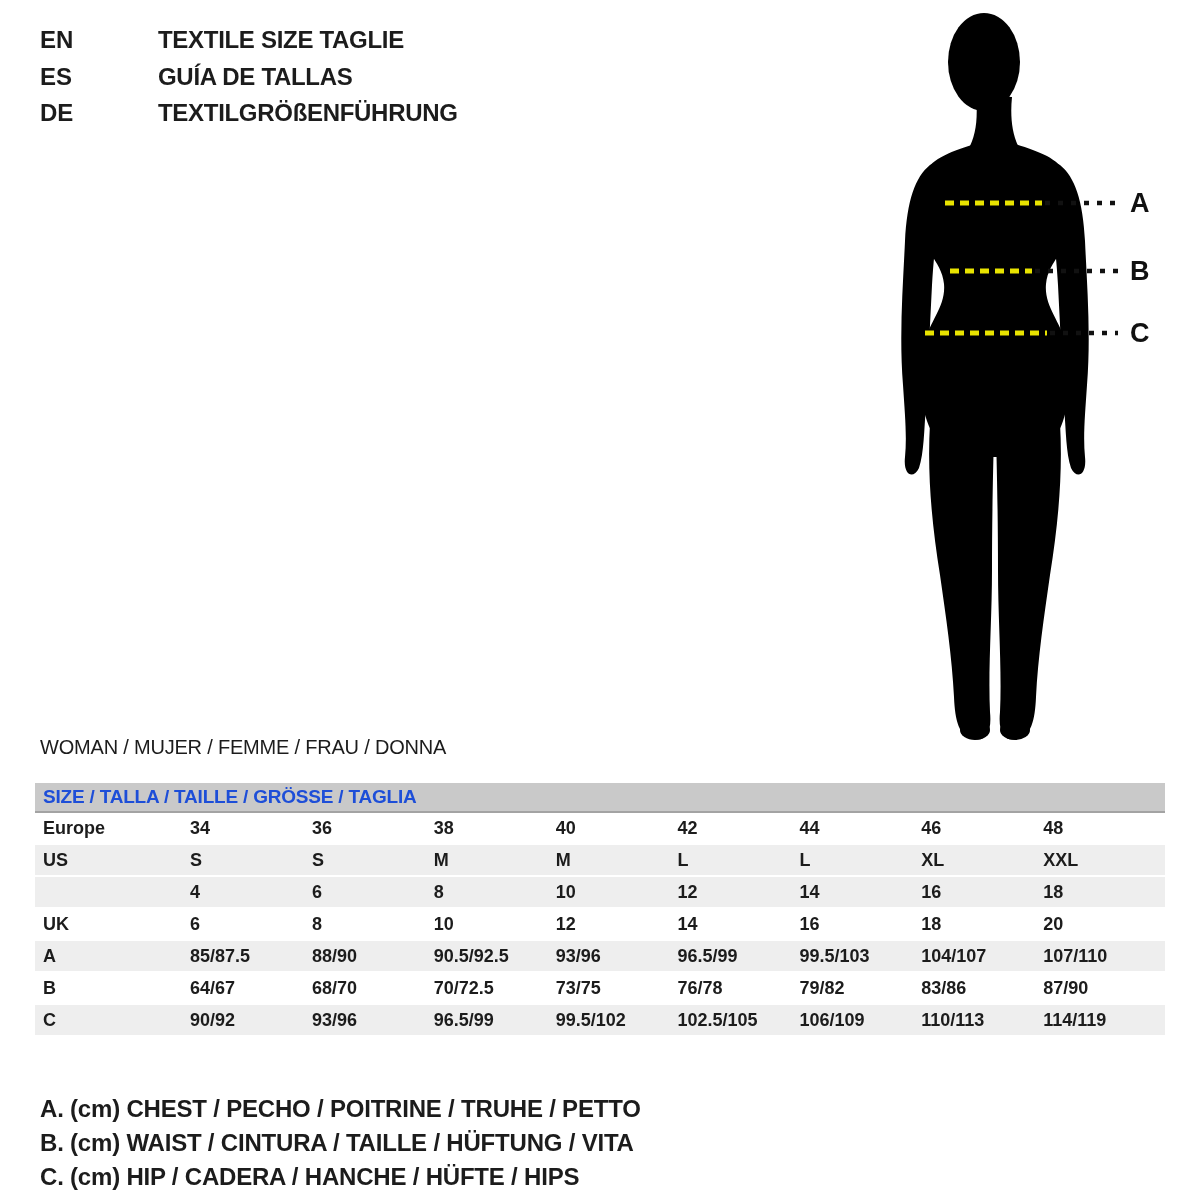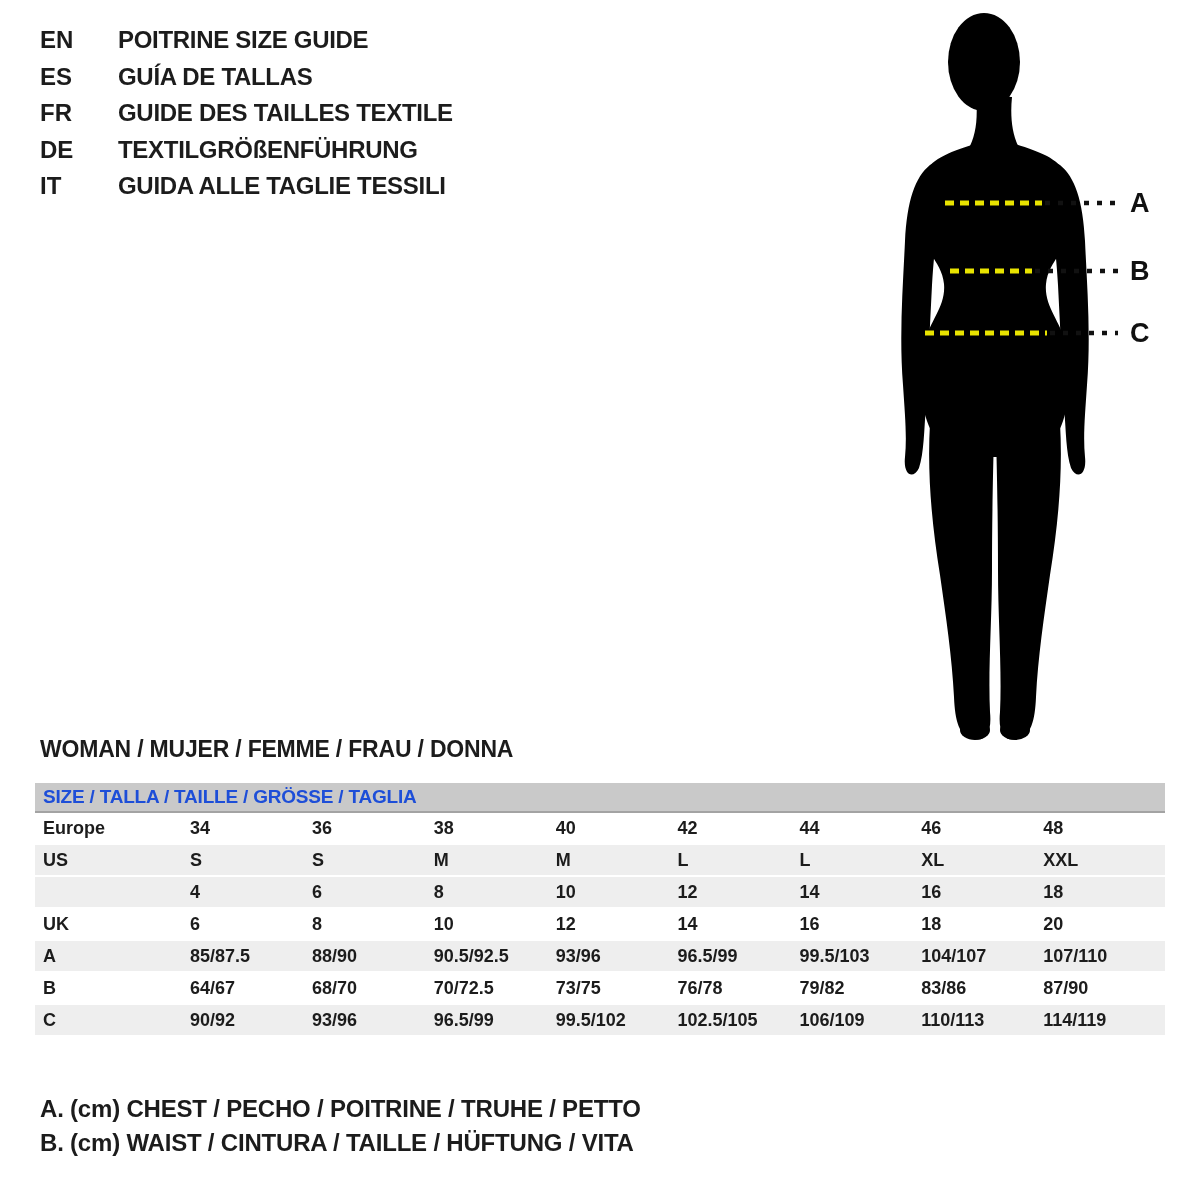--- a/index.html
+++ b/index.html
@@ -5,30 +5,30 @@
   html,body{margin:0;padding:0;}
   body{
     width:1200px;height:1200px;background:#ffffff;
     font-family:"Liberation Sans","DejaVu Sans",sans-serif;
     color:#1c1c1c;
   }
   .canvas{position:relative;width:1200px;height:1200px;overflow:hidden;background:#fff;}
 
   
   .lang-block{position:absolute;left:40px;top:22px;}
-  .lang-row{display:flex;font-weight:700;font-size:24px;line-height:36.5px;white-space:nowrap;}
+  .lang-row{display:flex;font-weight:700;font-size:24px;line-height:36.5px;white-space:nowrap;gap:40px;}
   .lang-code{width:78px;flex:0 0 78px;}
   .lang-label{letter-spacing:-0.3px;}
 
   
   .figure{position:absolute;left:880px;top:5px;width:280px;height:735px;}
   .figure text{fill:#111111;font-family:"Liberation Sans","DejaVu Sans",sans-serif;font-weight:700;font-size:27px;}
 
   
-  .section-title{position:absolute;left:40px;top:736px;font-size:23px;font-weight:700;letter-spacing:-0.2px;}
+  .section-title{position:absolute;left:40px;top:736px;font-size:20px;font-weight:400;letter-spacing:-0.2px;}
 
   
   .size-table{position:absolute;left:35px;top:783px;width:1130px;}
   .thead{
     box-sizing:border-box;height:30px;background:#c9c9c9;border-bottom:2px solid #a3a3a3;
     font-size:19px;font-weight:700;line-height:28px;padding-left:8px;color:#1d4ed8;
     letter-spacing:-0.2px;
   }
   .trow{
     box-sizing:border-box;display:grid;grid-template-columns:155px repeat(8,1fr);
@@ -44,37 +44,29 @@
   .legend-row{font-size:24px;font-weight:700;line-height:34px;white-space:nowrap;letter-spacing:-0.2px;}
 </style>
 </head>
 <body>
 
 <div class="canvas">
 
   <div class="lang-block">
       <div class="lang-row">
         <span class="lang-code">EN</span>
-        <span class="lang-label">POITRINE SIZE GUIDE</span>
+        <span class="lang-label">TEXTILE SIZE TAGLIE</span>
       </div>
       <div class="lang-row">
         <span class="lang-code">ES</span>
         <span class="lang-label">GUÍA DE TALLAS</span>
       </div>
       <div class="lang-row">
-        <span class="lang-code">FR</span>
-        <span class="lang-label">GUIDE DES TAILLES TEXTILE</span>
-      </div>
-      <div class="lang-row">
         <span class="lang-code">DE</span>
         <span class="lang-label">TEXTILGRÖßENFÜHRUNG</span>
-      </div>
-      <div class="lang-row">
-        <span class="lang-code">IT</span>
-        <span class="lang-label">GUIDA ALLE TAGLIE TESSILI</span>
       </div>
     </div>
 
   <svg class="figure" viewBox="0 0 280 735" xmlns="http://www.w3.org/2000/svg">
     <g fill="#000000">
       <ellipse cx="104" cy="57" rx="36" ry="49"></ellipse>
       <path d="M 96 90 C 98 115 96 130 88 145 L 140 145 C 132 130 130 112 132 92 Z"></path>
       <path d="M 98 138 C 72 146 52 153 45 168 C 38 184 40 205 43 226 C 46 250 62 258 64 279 C 66 301 50 316 44 338 C 37 363 39 392 47 416 C 55 440 72 450 96 452 L 134 452 C 158 450 175 440 183 416 C 191 392 193 363 186 338 C 180 316 164 301 166 279 C 168 258 184 250 187 226 C 190 205 192 184 185 168 C 178 153 158 146 132 138 C 121 133 109 133 98 138 Z"></path>
       <path d="M 50 160 C 35 172 27 196 25 236 C 23 280 19 330 23 380 C 25 410 27 432 25 452 C 23 470 33 475 39 463 C 44 448 44 426 46 400 C 48 360 50 320 52 280 C 54 245 58 215 63 196 C 66 180 60 154 50 160 Z"></path>
       <path d="M 180 160 C 195 172 203 196 205 236 C 207 280 211 330 207 380 C 205 410 203 432 205 452 C 207 470 197 475 191 463 C 186 448 186 426 184 400 C 182 360 180 320 178 280 C 176 245 172 215 167 196 C 164 180 170 154 180 160 Z"></path>
@@ -178,15 +170,16 @@
           <div class="tcell">106/109</div>
           <div class="tcell">110/113</div>
           <div class="tcell">114/119</div>
         </div>
       </div>
   </div>
 
   <div class="legend">
       <div class="legend-row">A. (cm) CHEST / PECHO / POITRINE / TRUHE / PETTO</div>
       <div class="legend-row">B. (cm) WAIST / CINTURA / TAILLE / HÜFTUNG / VITA</div>
+      <div class="legend-row">C. (cm) HIP / CADERA / HANCHE / HÜFTE / HIPS</div>
     </div>
 
 </div>
 
 </body></html>

